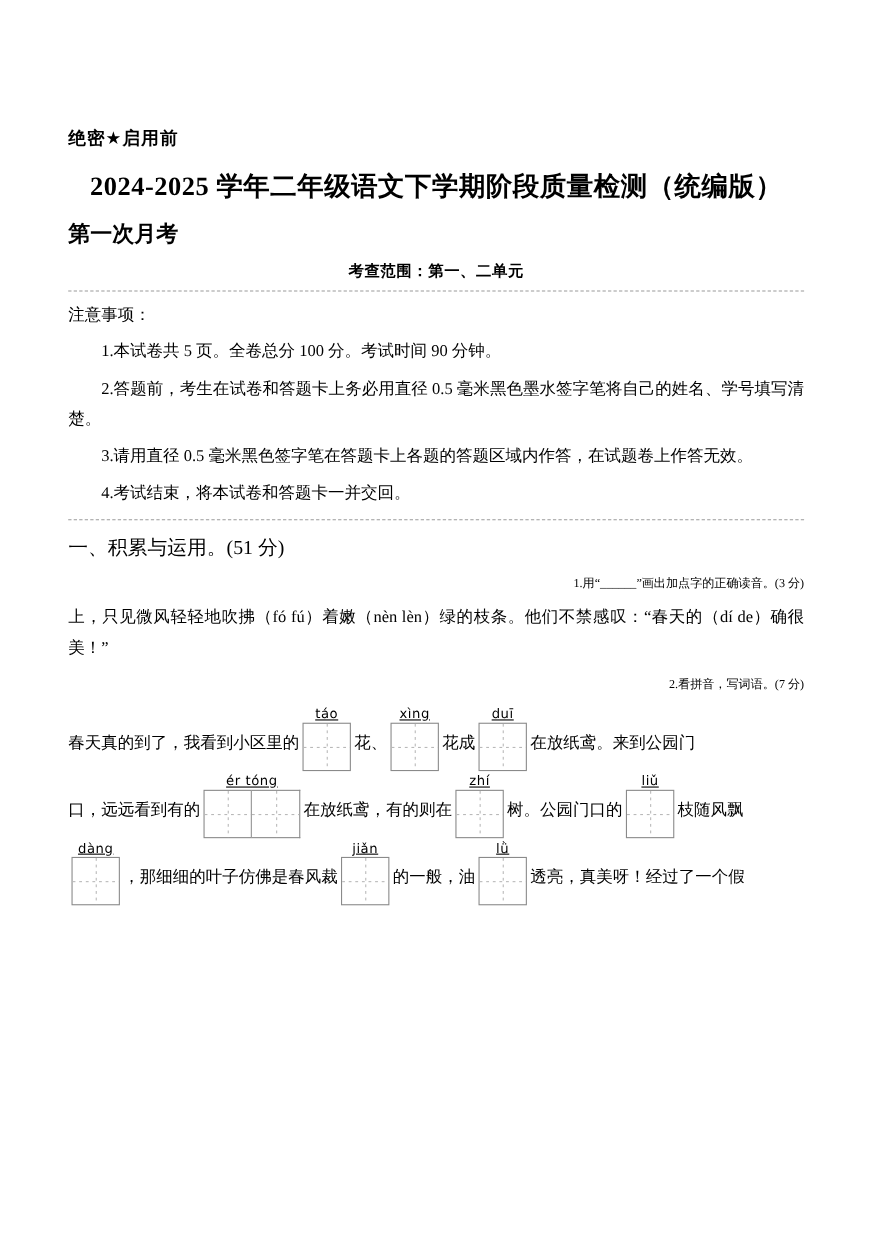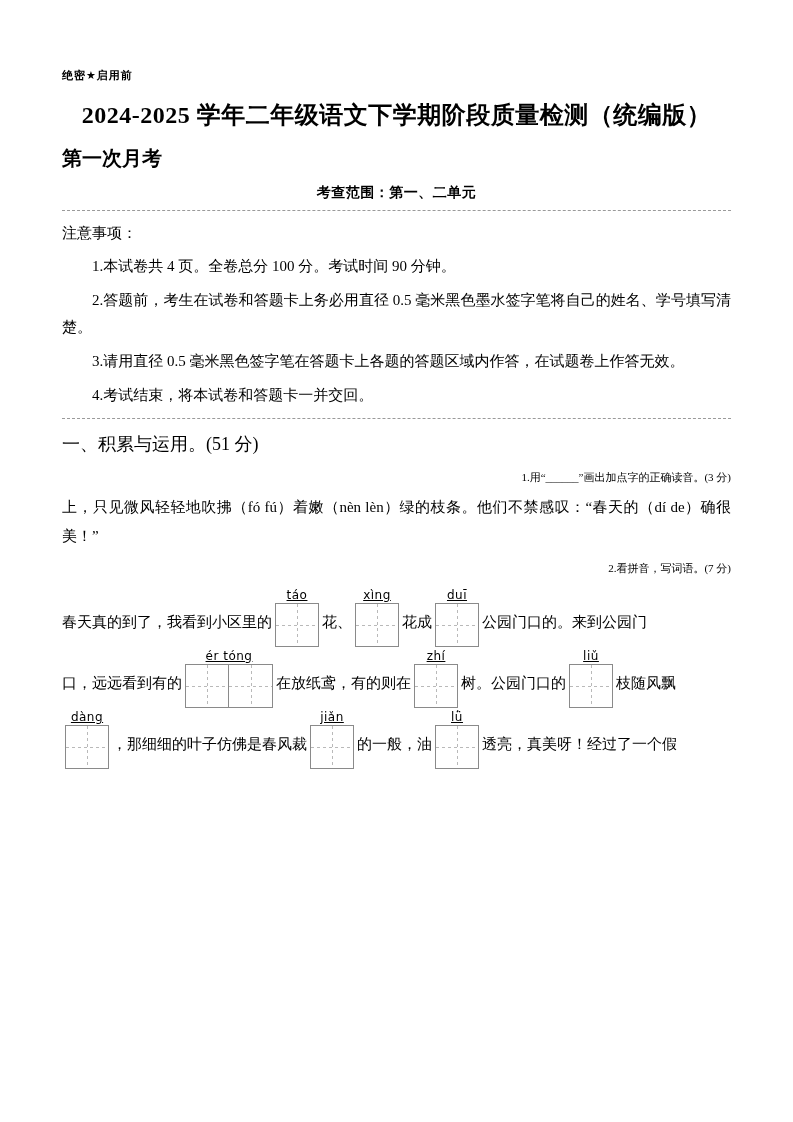--- a/index.html
+++ b/index.html
@@ -16,23 +16,23 @@
     overflow: hidden;
   }
   .page {
     position: relative;
     width: 793px;
     height: 1122px;
     box-sizing: border-box;
     padding: 0 62px;
   }
   .secret {
-    margin-top: 68px;
-    font-family: "DejaVu Sans", "Liberation Sans", sans-serif;
-    font-size: 11px;
+    margin-top: 116px;
+    font-family: "DejaVu Sans", "Liberation Sans", sans-serif;
+    font-size: 16px;
     font-weight: bold;
     letter-spacing: 1px;
   }
   .main-title {
     margin-top: 16px;
     text-align: center;
     font-family: Liberation Serif, serif;
     font-size: 24px;
     font-weight: bold;
     letter-spacing: 0.5px;
@@ -172,21 +172,21 @@
 
   <div class="main-title">2024-2025 学年二年级语文下学期阶段质量检测（统编版）</div>
 
   <div class="sub-title">第一次月考</div>
 
   <div class="scope">考查范围：第一、二单元</div>
 
   <div class="divider"></div>
 
   <div class="notice-head">注意事项：</div>
-  <div class="notice-item">1.本试卷共 4 页。全卷总分 100 分。考试时间 90 分钟。</div>
+  <div class="notice-item">1.本试卷共 5 页。全卷总分 100 分。考试时间 90 分钟。</div>
   <div class="notice-item">2.答题前，考生在试卷和答题卡上务必用直径 0.5 毫米黑色墨水签字笔将自己的姓名、学号填写清楚。</div>
   <div class="notice-item">3.请用直径 0.5 毫米黑色签字笔在答题卡上各题的答题区域内作答，在试题卷上作答无效。</div>
   <div class="notice-item">4.考试结束，将本试卷和答题卡一并交回。</div>
 
   <div class="divider2"></div>
 
   <div class="section-title">一、积累与运用。(51 分)</div>
 
   <div class="q-line">1.用“______”画出加点字的正确读音。(3 分)</div>
 
@@ -211,21 +211,21 @@
             <div class="tzg-cell"></div>
           </div>
         </span>
         <span class="fill-text">花成</span>
         <span class="tzg-wrap">
           <div class="tzg-pinyin">duī</div>
           <div class="tzg-boxes">
             <div class="tzg-cell"></div>
           </div>
         </span>
-        <span class="fill-text">公园门口的。来到公园门</span>
+        <span class="fill-text">在放纸鸢。来到公园门</span>
       </div>
     <div class="fill-row" id="fr1">
         <span class="fill-text">口，远远看到有的</span>
         <span class="tzg-wrap">
           <div class="tzg-pinyin">ér   tóng</div>
           <div class="tzg-boxes">
             <div class="tzg-cell"></div>
             <div class="tzg-cell"></div>
           </div>
         </span>

